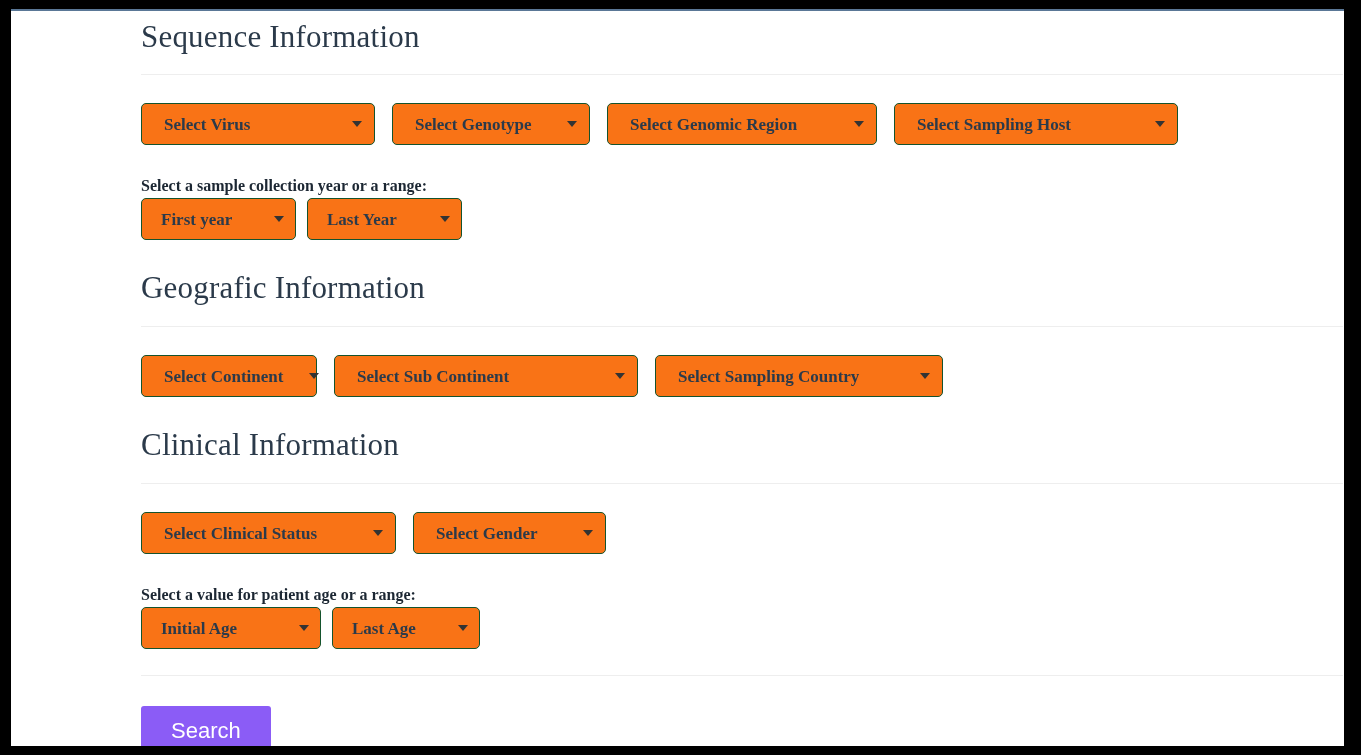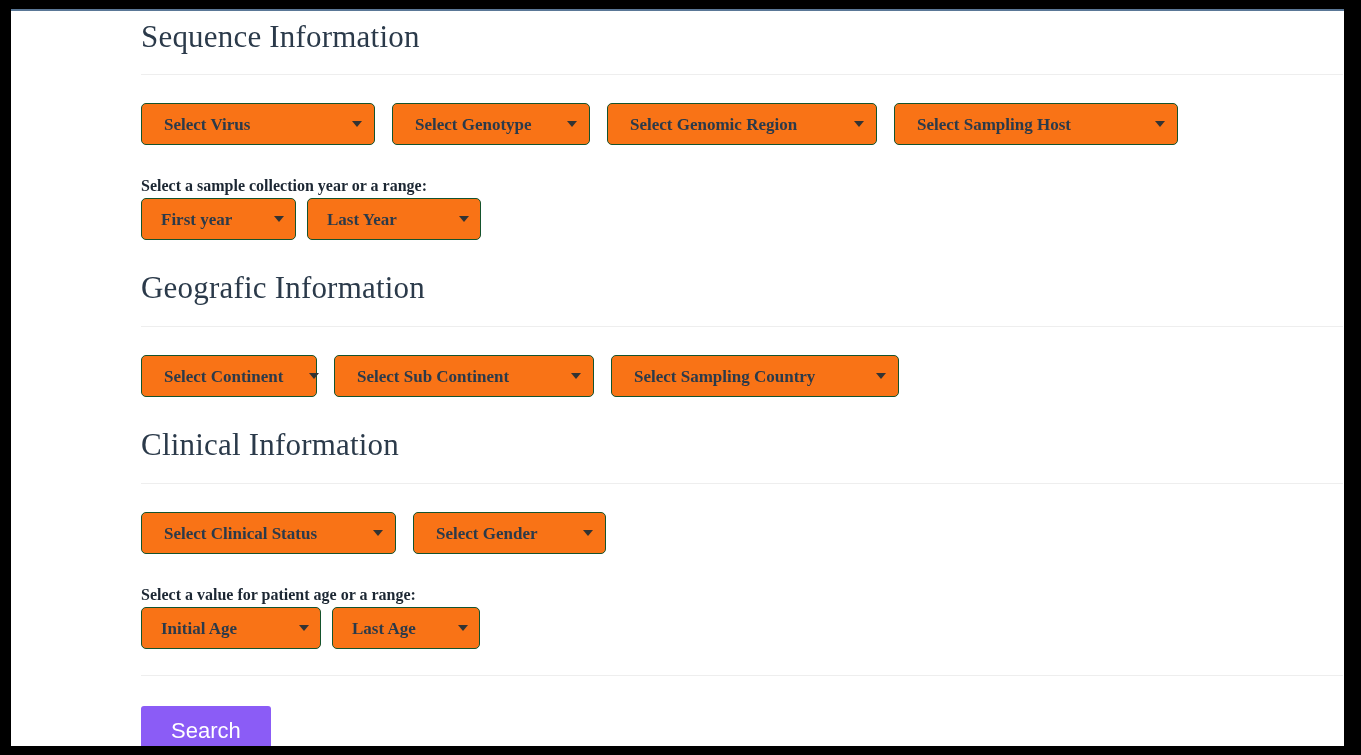--- a/index.html
+++ b/index.html
@@ -174,36 +174,36 @@
       </div>
     </div>
 
     <div id="label-year" class="field-label">Select a sample collection year or a range:</div>
 
     <div id="row-year" class="select-row">
       <div class="select-box narrow" style="width: 155px;">
         <span class="select-label">First year</span>
         <span class="caret"></span>
       </div>
-      <div class="select-box narrow" style="width: 174px;">
+      <div class="select-box narrow" style="width: 155px;">
         <span class="select-label">Last Year</span>
         <span class="caret"></span>
       </div>
     </div>
 
     <h2 id="heading-geografic" class="section-heading">Geografic Information</h2>
 
     <div id="rule-geografic" class="rule"></div>
 
     <div id="row-geografic" class="select-row">
       <div class="select-box" style="width: 176px;">
         <span class="select-label">Select Continent</span>
         <span class="caret"></span>
       </div>
-      <div class="select-box" style="width: 260px;">
+      <div class="select-box" style="width: 304px;">
         <span class="select-label">Select Sub Continent</span>
         <span class="caret"></span>
       </div>
       <div class="select-box" style="width: 288px;">
         <span class="select-label">Select Sampling Country</span>
         <span class="caret"></span>
       </div>
     </div>
 
     <h2 id="heading-clinical" class="section-heading">Clinical Information</h2>

